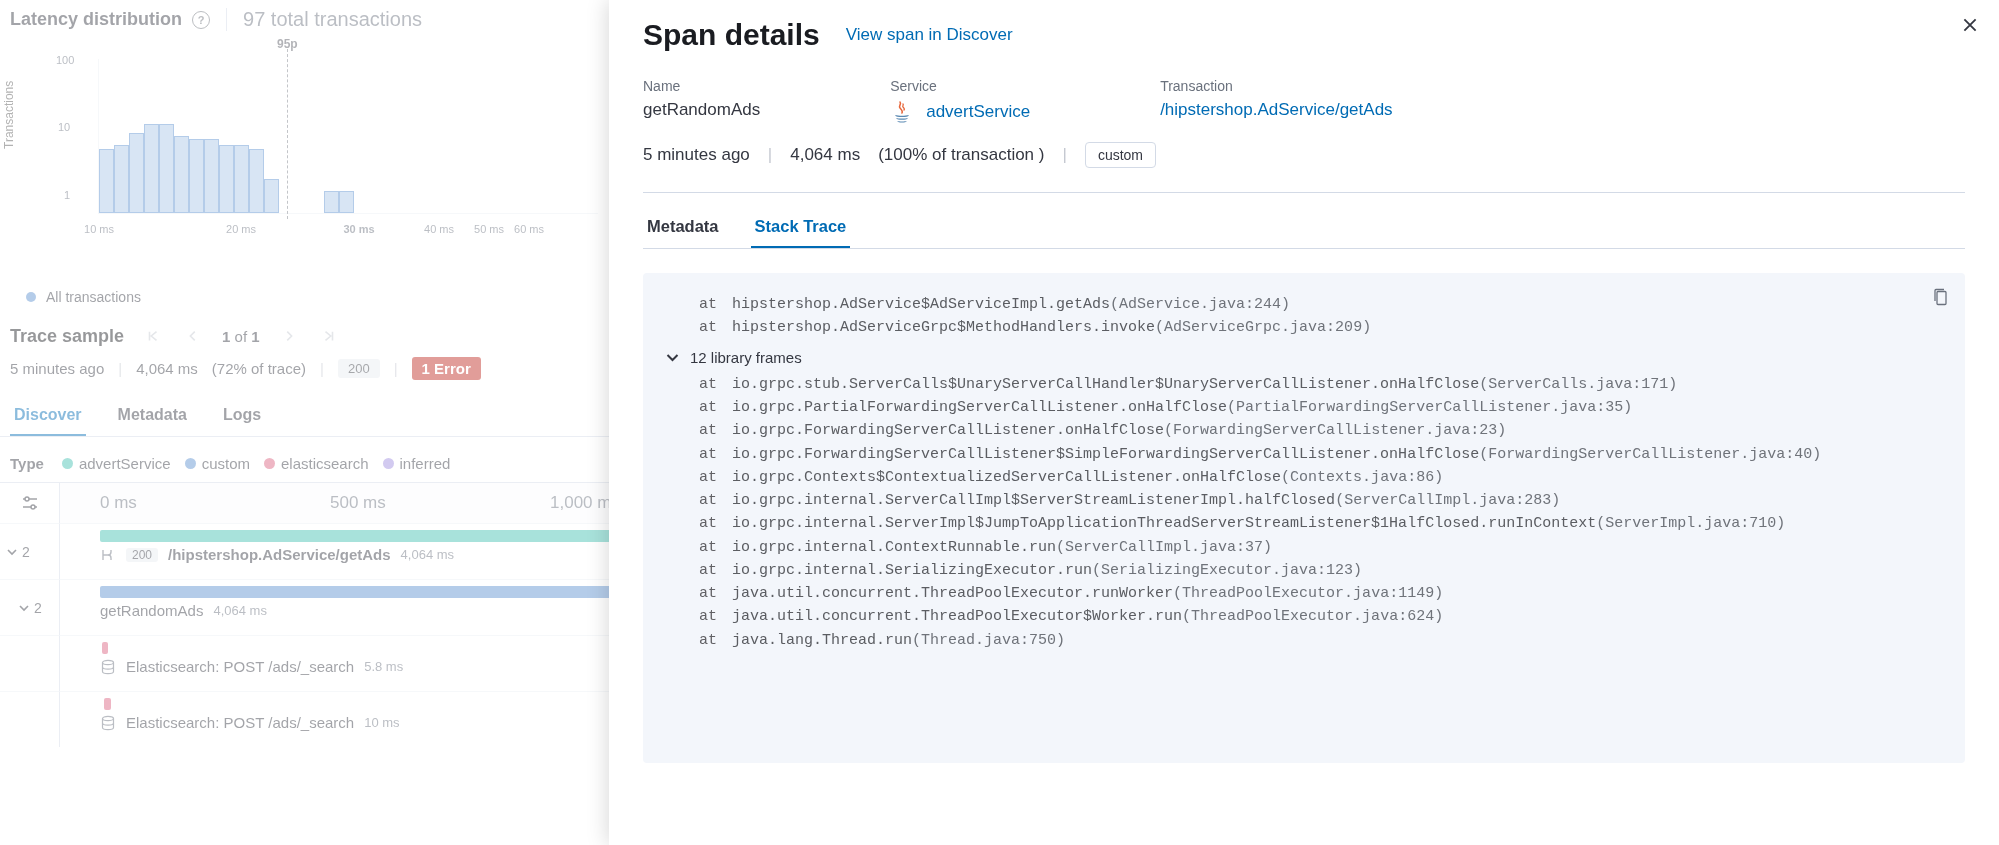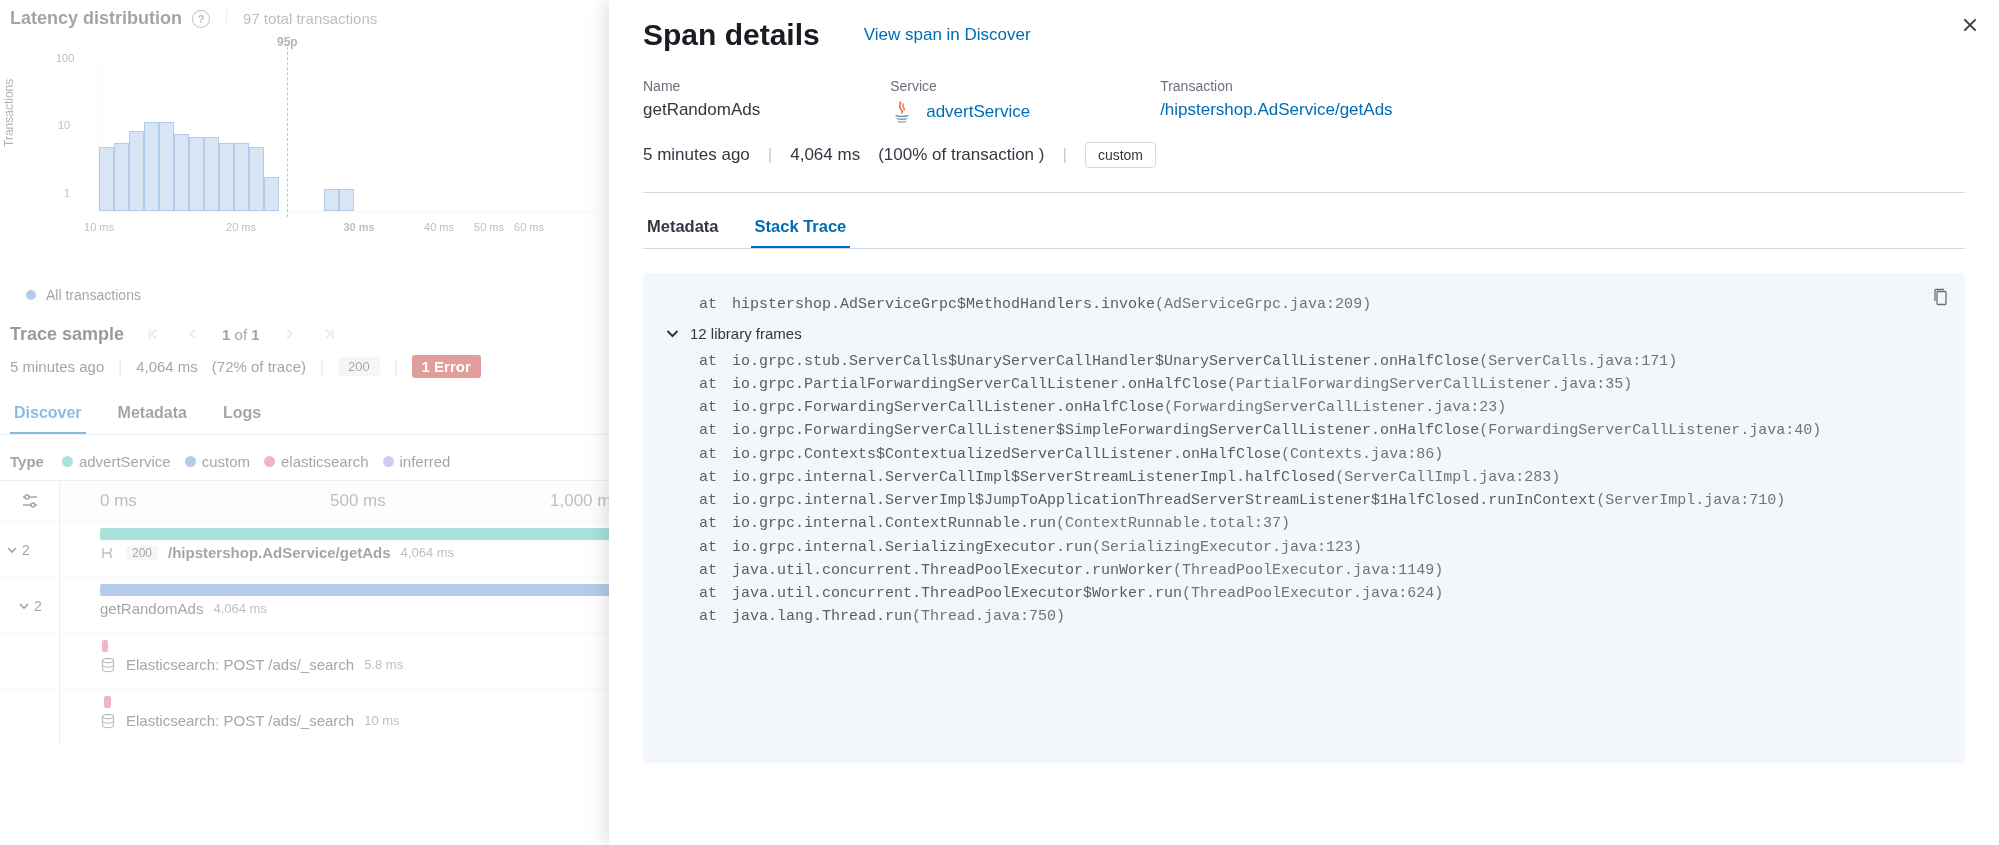--- a/index.html
+++ b/index.html
@@ -33,21 +33,21 @@
     font-weight: 700;
     padding: 8px 10px;
     display: flex;
     gap: 10px;
     align-items: center;
     color: #343741;
   }
   .bg .help-circle {
     width: 18px; height: 18px; border: 1.4px solid #6a6f77; border-radius: 50%; display: inline-flex; align-items:center; justify-content:center; font-size: 11px; color: #6a6f77;
   }
-  .bg .subcount { font-weight: 400; color: #69707d; font-size: 15px; border-left: 1px solid #d3dae6; padding-left: 16px; margin-left: 6px; }
+  .bg .subcount { font-weight: 400; color: #69707d; font-size: 20px; border-left: 1px solid #d3dae6; padding-left: 16px; margin-left: 6px; }
   .chart-area {
     position: relative;
     width: 590px;
     height: 200px;
     margin-top: 10px;
     margin-left: 8px;
   }
   .chart-ylabel {
     position: absolute;
     left: 8px; top: 50%;
@@ -121,21 +121,21 @@
     height: 845px;
     background: #fff;
     box-shadow: -2px 0 20px rgba(0,0,0,0.15);
     z-index: 10;
     padding: 18px 34px 0 34px;
     overflow: hidden;
   }
   .fly-head { position: relative; }
   .fly-close { position: absolute; right: -14px; top: -2px; color: #343741; cursor:pointer; }
   .fly-close svg { width: 18px; height: 18px; }
-  .fly-title-row { display:flex; align-items: center; gap: 44px; }
+  .fly-title-row { display:flex; align-items: center; gap: 26px; }
   .fly-title { font-size: 30px; font-weight: 700; }
   .fly-link { color: #006bb4; font-size: 17px; font-weight: 500; cursor:pointer; }
   .fly-fields { display:flex; gap: 130px; margin-top: 26px; }
   .field-label { color: #6a717d; font-size: 14px; margin-bottom: 6px; }
   .field-value { font-size: 17px; color: #343741; }
   .svc-row { display:flex; align-items:center; gap:12px; }
   .java-icon { width:24px; height:24px; }
   .link { color: #006bb4; }
   .fly-meta { margin-top: 18px; display:flex; align-items:center; gap: 18px; font-size: 17px; color:#343741; }
   .tag-pill { border: 1px solid #d3dae6; border-radius: 4px; padding: 4px 12px; font-size: 14px; color:#343741; }
@@ -417,36 +417,37 @@
   </div>
 
   <div class="stack-panel">
     <span class="copy-btn">
       <svg viewBox="0 0 16 20" fill="none" stroke="currentColor" stroke-width="1.3">
           <rect x="4.5" y="4.5" width="9" height="13" rx="1"></rect>
           <path d="M2.5 14V3.5a1 1 0 0 1 1-1h8"></path>
         </svg>
     </span>
     <div id="stack-main" class="frame-indent">
+        <div class="stack-line"><span class="at">at </span><span class="sym">hipstershop.AdService$AdServiceImpl.getAds</span><span class="pl">(AdService.java:244)</span></div>
         <div class="stack-line"><span class="at">at </span><span class="sym">hipstershop.AdServiceGrpc$MethodHandlers.invoke</span><span class="pl">(AdServiceGrpc.java:209)</span></div>
       </div>
     <div class="disclosure">
       <svg viewBox="0 0 12 12" fill="none" stroke="currentColor" stroke-width="1.6">
           <path d="M2 4l4 4 4-4"></path>
         </svg>
       <span>12 library frames</span>
     </div>
     <div id="stack-lib" class="frame-indent">
         <div class="stack-line"><span class="at">at </span><span class="sym">io.grpc.stub.ServerCalls$UnaryServerCallHandler$UnaryServerCallListener.onHalfClose</span><span class="pl">(ServerCalls.java:171)</span></div>
         <div class="stack-line"><span class="at">at </span><span class="sym">io.grpc.PartialForwardingServerCallListener.onHalfClose</span><span class="pl">(PartialForwardingServerCallListener.java:35)</span></div>
         <div class="stack-line"><span class="at">at </span><span class="sym">io.grpc.ForwardingServerCallListener.onHalfClose</span><span class="pl">(ForwardingServerCallListener.java:23)</span></div>
         <div class="stack-line"><span class="at">at </span><span class="sym">io.grpc.ForwardingServerCallListener$SimpleForwardingServerCallListener.onHalfClose</span><span class="pl">(ForwardingServerCallListener.java:40)</span></div>
         <div class="stack-line"><span class="at">at </span><span class="sym">io.grpc.Contexts$ContextualizedServerCallListener.onHalfClose</span><span class="pl">(Contexts.java:86)</span></div>
         <div class="stack-line"><span class="at">at </span><span class="sym">io.grpc.internal.ServerCallImpl$ServerStreamListenerImpl.halfClosed</span><span class="pl">(ServerCallImpl.java:283)</span></div>
         <div class="stack-line"><span class="at">at </span><span class="sym">io.grpc.internal.ServerImpl$JumpToApplicationThreadServerStreamListener$1HalfClosed.runInContext</span><span class="pl">(ServerImpl.java:710)</span></div>
-        <div class="stack-line"><span class="at">at </span><span class="sym">io.grpc.internal.ContextRunnable.run</span><span class="pl">(ContextRunnable.total:37)</span></div>
+        <div class="stack-line"><span class="at">at </span><span class="sym">io.grpc.internal.ContextRunnable.run</span><span class="pl">(ServerCallImpl.java:37)</span></div>
         <div class="stack-line"><span class="at">at </span><span class="sym">io.grpc.internal.SerializingExecutor.run</span><span class="pl">(SerializingExecutor.java:123)</span></div>
         <div class="stack-line"><span class="at">at </span><span class="sym">java.util.concurrent.ThreadPoolExecutor.runWorker</span><span class="pl">(ThreadPoolExecutor.java:1149)</span></div>
         <div class="stack-line"><span class="at">at </span><span class="sym">java.util.concurrent.ThreadPoolExecutor$Worker.run</span><span class="pl">(ThreadPoolExecutor.java:624)</span></div>
         <div class="stack-line"><span class="at">at </span><span class="sym">java.lang.Thread.run</span><span class="pl">(Thread.java:750)</span></div>
       </div>
   </div>
 </div>
 
 </body></html>

